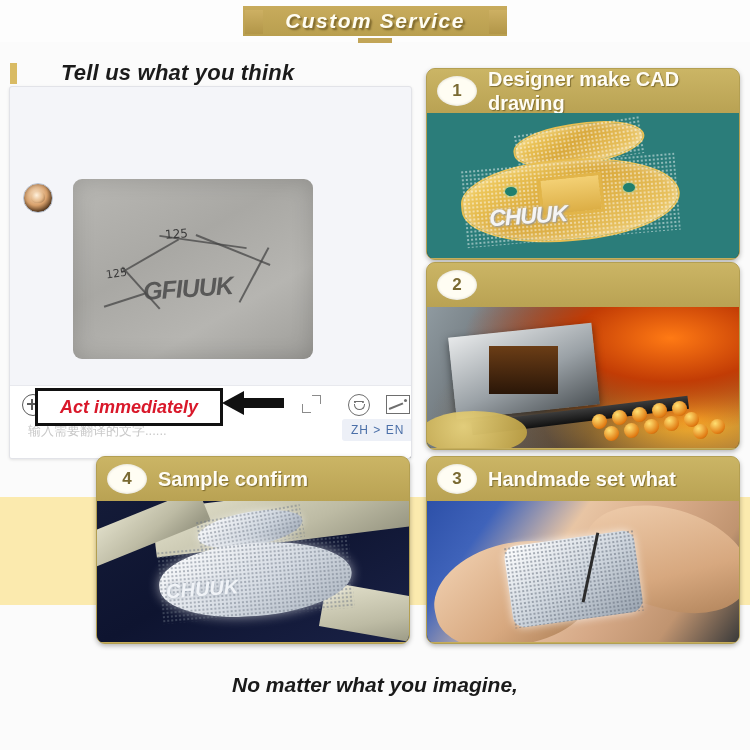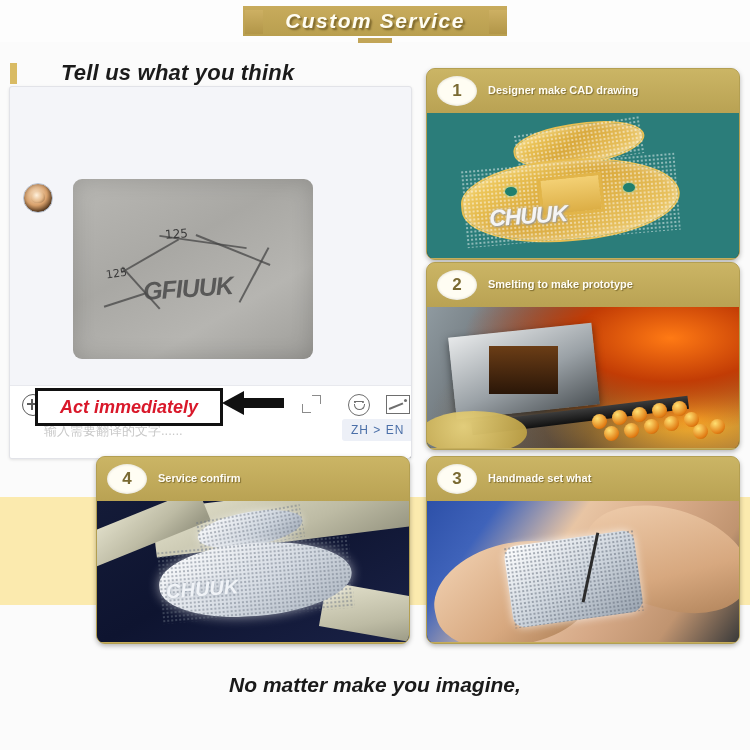--- a/index.html
+++ b/index.html
@@ -148,21 +148,21 @@
   .icon-image::before{
     content:"";position:absolute;left:2px;bottom:3px;width:15px;height:1.6px;
     background:#6e6e6e;transform:rotate(-22deg);transform-origin:left center;
   }
   .icon-image::after{
     content:"";position:absolute;right:2.5px;top:2.5px;width:3px;height:3px;
     border-radius:50%;background:#6e6e6e;
   }
   .composer-input{
     position:absolute;left:18px;top:36px;width:300px;
-    font-size:13px;color:#c9c9c9;white-space:nowrap;margin-left:16px;
+    font-size:13px;color:#c9c9c9;white-space:nowrap;
   }
   .lang-badge{
     position:absolute;left:332px;top:33px;
     background:#edf0f7;color:#4b6fa8;
     font-size:12px;letter-spacing:1px;
     padding:4px 9px;border-radius:3px;white-space:nowrap;
   }
   
   .act-box{
     position:absolute;left:35px;top:388px;width:182px;height:32px;
@@ -197,21 +197,21 @@
   }
   .card-num{
     margin-left:10px;flex:0 0 auto;
     width:40px;height:30px;border-radius:50%;
     background:#fffdf3;
     display:flex;align-items:center;justify-content:center;
     font-size:17px;font-weight:bold;color:#7a6a32;
     box-shadow:inset 0 0 3px rgba(0,0,0,.18);
   }
   .card-title{
-    margin-left:11px;font-size:11px;font-weight:bold;color:#fffdf5;
+    margin-left:11px;font-size:20px;font-weight:bold;color:#fffdf5;
     line-height:1.2;
     text-shadow:1px 1px 1px rgba(90,75,25,.65);
   }
   .card-body{position:relative;overflow:hidden;background:#222;}
 
   
   .art1{position:absolute;inset:0;background:#2b7d7a;}
   .p-gold{
     position:absolute;border-radius:46% 54% 50% 50%;
     background:linear-gradient(150deg,#f7d66a 0%,#d9a93c 45%,#f0cf72 100%);
@@ -383,21 +383,20 @@
       <div class="gem" style="left:78px;top:74px;"></div>
       <div class="gem" style="left:196px;top:70px;"></div>
       <div class="p-word">CHUUK</div>
     </div>
   </div>
 </div>
 
 <div class="card" style="left:426px;top:262px;width:312px;height:186px;">
   <div class="card-head">
     <div class="card-num">2</div>
-    <div class="card-title">Smelting to make prototype</div>
   </div>
   <div class="card-body" style="height:141px;">
     <div class="art2">
       <div class="a2-slab"></div>
       <div class="a2-dark"></div>
       <div class="a2-bar"></div>
       <div class="a2-grain"></div>
       <div class="a2-mold">
         <span style="left:2%;top:40%"></span>
           <span style="left:16%;top:30%"></span>
@@ -429,33 +428,33 @@
           <div class="p-dots"></div>
         </div>
       <div class="a3-tool"></div>
     </div>
   </div>
 </div>
 
 <div class="card" style="left:96px;top:456px;width:312px;height:186px;">
   <div class="card-head">
     <div class="card-num">4</div>
-    <div class="card-title">Service confirm</div>
+    <div class="card-title">Sample confirm</div>
   </div>
   <div class="card-body" style="height:141px;">
     <div class="art4">
       <div class="a4-cash a4-c1"></div>
       <div class="a4-cash a4-c2"></div>
       <div class="a4-cash a4-c3"></div>
       <div class="a4-top">
           <div class="p-dots"></div>
         </div>
       <div class="a4-main">
           <div class="p-dots"></div>
         </div>
       <div class="a4-word">CHUUK</div>
     </div>
   </div>
 </div>
 
 <div class="footer">
-  <div class="foot-line">No matter make you imagine,</div>
+  <div class="foot-line">No matter what you imagine,</div>
 </div>
 
 </body></html>

